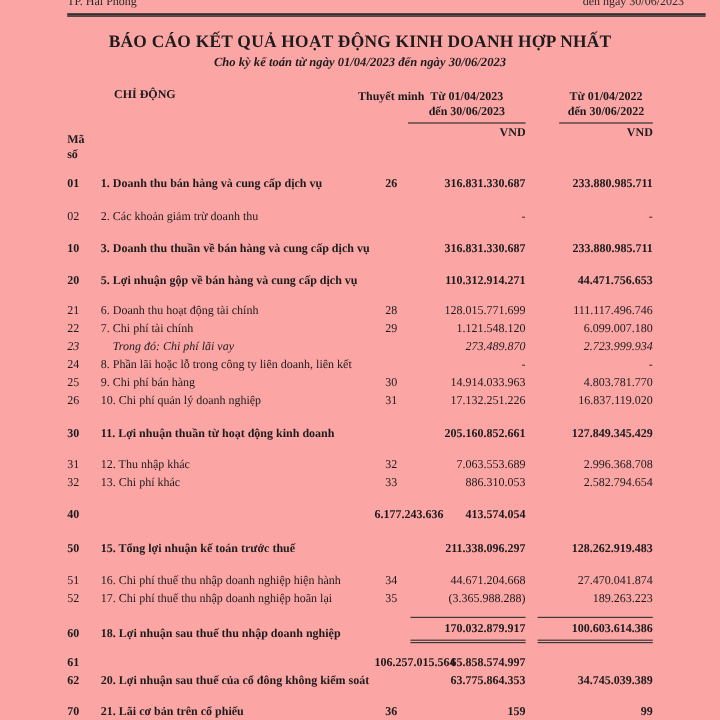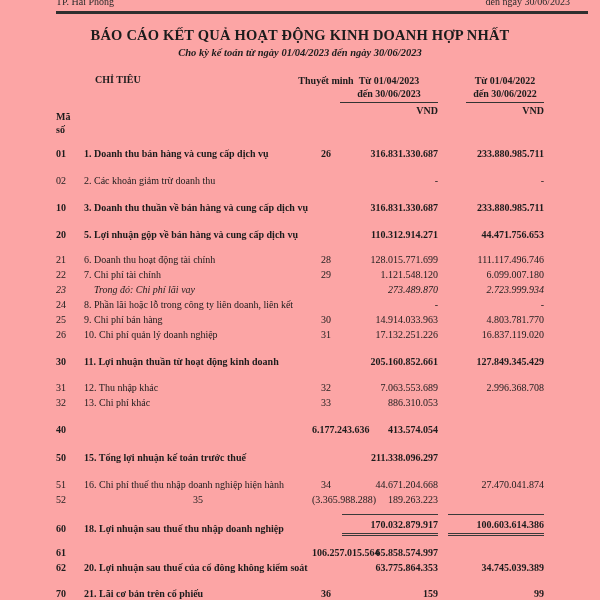--- a/index.html
+++ b/index.html
@@ -62,21 +62,21 @@
     <span class="tr">đến ngày 30/06/2023</span>
   </div>
   <div class="toprule"></div>
 
   <div class="fullbleed title">BÁO CÁO KẾT QUẢ HOẠT ĐỘNG KINH DOANH HỢP NHẤT</div>
   <div class="fullbleed subtitle">Cho kỳ kế toán từ ngày 01/04/2023 đến ngày 30/06/2023</div>
 
   <div class="grid thead">
     <div class="h-ma pre">Mã
 số</div>
-    <div class="h-item">CHỈ TIÊU</div>
+    <div class="h-item">CHỈ ĐỘNG</div>
     <div class="h-note">
         <span>Thuyết
 minh</span>
       </div>
     <div class="hdr-col">
       <div class="hdr-date">Từ 01/04/2023
 đến 30/06/2023</div>
       <div class="hdr-vnd">VND</div>
     </div>
     <div class="hdr-col">
@@ -171,42 +171,45 @@
         <div class="c-label">12. Thu nhập khác</div>
         <div class="c-note">32</div>
         <div class="c-v1"><span class="num-inner">7.063.553.689</span></div>
         <div class="c-v2"><span class="num-inner">2.996.368.708</span></div>
       </div>
       <div class="grid row">
         <div class="c-ma">32</div>
         <div class="c-label">13. Chi phí khác</div>
         <div class="c-note">33</div>
         <div class="c-v1"><span class="num-inner">886.310.053</span></div>
+        <div class="c-v2"><span class="num-inner">2.582.794.654</span></div>
       </div>
       <div class="grid row b" style="margin-top: 12px;">
         <div class="c-ma">40</div>
         <div class="c-note"></div>
         <div class="c-v1"><span class="num-inner">6.177.243.636</span></div>
         <div class="c-v2"><span class="num-inner">413.574.054</span></div>
       </div>
       <div class="grid row b" style="margin-top: 13px;">
         <div class="c-ma">50</div>
         <div class="c-label">15. Tổng lợi nhuận kế toán trước thuế</div>
         <div class="c-note"></div>
         <div class="c-v1"><span class="num-inner">211.338.096.297</span></div>
+        <div class="c-v2"><span class="num-inner">128.262.919.483</span></div>
       </div>
       <div class="grid row" style="margin-top: 12px;">
         <div class="c-ma">51</div>
         <div class="c-label">16. Chi phí thuế thu nhập doanh nghiệp hiện hành</div>
         <div class="c-note">34</div>
         <div class="c-v1"><span class="num-inner">44.671.204.668</span></div>
         <div class="c-v2"><span class="num-inner">27.470.041.874</span></div>
       </div>
       <div class="grid row">
         <div class="c-ma">52</div>
+        <div class="c-label">17. Chi phí thuế thu nhập doanh nghiệp hoãn lại</div>
         <div class="c-note">35</div>
         <div class="c-v1"><span class="num-inner">(3.365.988.288)</span></div>
         <div class="c-v2"><span class="num-inner">189.263.223</span></div>
       </div>
       <div class="grid row b rule" style="margin-top: 7px;">
         <div class="c-ma">60</div>
         <div class="c-label">18. Lợi nhuận sau thuế thu nhập doanh nghiệp</div>
         <div class="c-note"></div>
         <div class="c-v1"><span class="num-inner">170.032.879.917</span></div>
         <div class="c-v2"><span class="num-inner">100.603.614.386</span></div>

